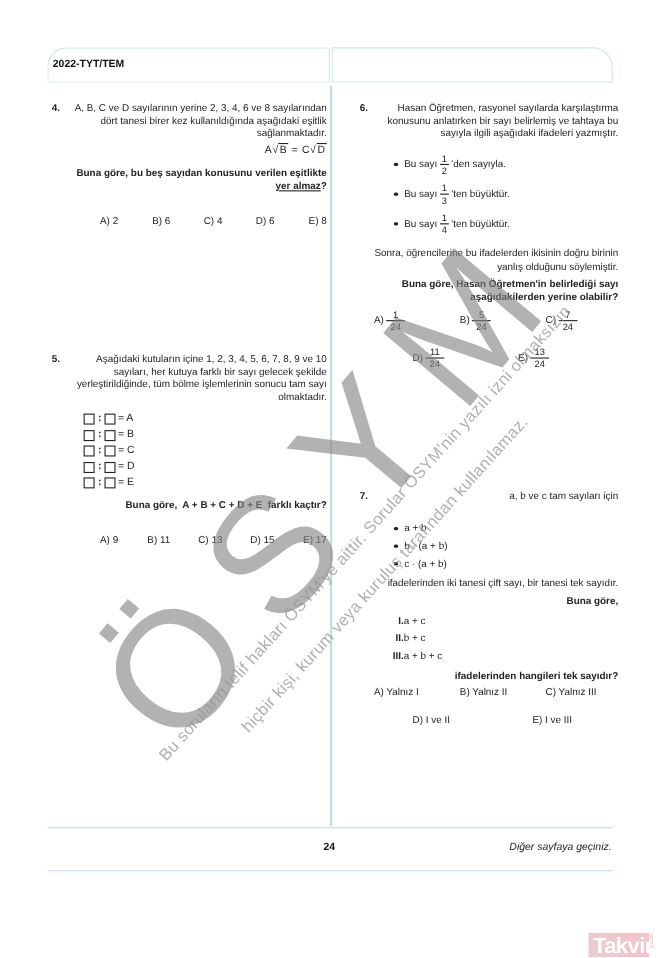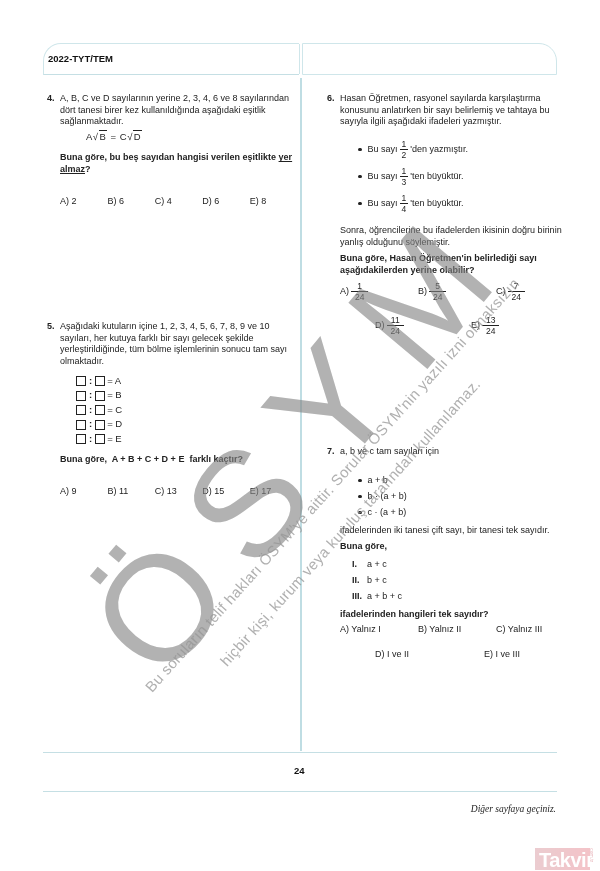--- a/index.html
+++ b/index.html
@@ -16,25 +16,25 @@
     position: absolute; left: 302px; top: 43px; width: 255px; height: 32px;
     border: 1.5px solid #cfe6ea; border-top-right-radius: 18px;
   }
   .header-left::after {
     content: ""; position: absolute; right: -1px; top: 0; bottom: 0; width: 1.5px; background: #cfe6ea;
   }
   .col-divider { position: absolute; left: 300px; top: 78px; width: 2px; height: 673px; background: #bfdde3; }
   .footer-top { position: absolute; left: 43px; top: 752px; width: 514px; height: 1px; background: #c5dfe4; }
   .footer-bottom { position: absolute; left: 43px; top: 791px; width: 514px; height: 1px; background: #c5dfe4; }
   .page-num { position: absolute; left: 294px; top: 765px; font-weight: bold; font-size: 9.5px; color: #111; }
-  .next-page { position: absolute; right: 44px; top: 803px; font-style: italic; font-size: 9.5px; color: #222; font-family: Liberation Serif, serif; }
+  .next-page { position: absolute; right: 44px; top: 765px; font-style: italic; font-size: 9.5px; color: #222; }
 
   .q { position: absolute; font-size: 9px; }
   .qnum { position: absolute; left: 0; top: 0; font-weight: bold; }
-  .qbody { margin-left: 13px; }
+  .qbody { margin-left: 13px; text-align: right; }
   .bold { font-weight: bold; }
   .underline { text-decoration: underline; }
   .para { margin-bottom: 5px; }
 
   .opts { display: flex; margin-top: 20px; }
   .opt { display: inline-block; }
   .opts.five .opt { width: 48px; }
 
   .formula { margin: 3px 0 9px 26px; font-size: 9.5px; letter-spacing: 0.5px; }
   .sqrt { display: inline-block; }
@@ -101,21 +101,21 @@
 <div class="q" style="left:47px; top:93px; width:250px;">
   <span class="qnum">4.</span>
   <div class="qbody">
     <div>A, B, C ve D sayılarının yerine 2, 3, 4, 6 ve 8 sayılarından dört tanesi birer kez kullanıldığında aşağıdaki eşitlik sağlanmaktadır.</div>
     <div class="formula">
       <span>A</span><span class="sqrt">√<span class="rad">B</span></span>
       <span>=</span>
       <span>C</span><span class="sqrt">√<span class="rad">D</span></span>
     </div>
     <div class="bold">
-      <span>Buna göre, bu beş sayıdan hangisi verilen eşitlikte</span>
+      <span>Buna göre, bu beş sayıdan konusunu verilen eşitlikte</span>
       <span class="underline">yer almaz</span><span>?</span>
     </div>
     <div class="opts five">
       <span class="opt">A)  2</span>
       <span class="opt">B)  6</span>
       <span class="opt">C) 4</span>
       <span class="opt">D) 6</span>
       <span class="opt">E)  8</span>
     </div>
   </div>
@@ -177,21 +177,21 @@
   <div class="qbody">
     <div>Hasan Öğretmen, rasyonel sayılarda karşılaştırma konusunu anlatırken bir sayı belirlemiş ve tahtaya bu sayıyla ilgili aşağıdaki ifadeleri yazmıştır.</div>
     <div class="bullets">
       <div class="bullet-line">
         <span class="dot"></span>
         <span>Bu sayı</span>
         <span class="frac">
             <span class="num">1</span>
             <span class="den">2</span>
           </span>
-        <span>'den yazmıştır.</span>
+        <span>'den sayıyla.</span>
       </div>
       <div class="bullet-line">
         <span class="dot"></span>
         <span>Bu sayı</span>
         <span class="frac">
             <span class="num">1</span>
             <span class="den">3</span>
           </span>
         <span>'ten büyüktür.</span>
       </div>

